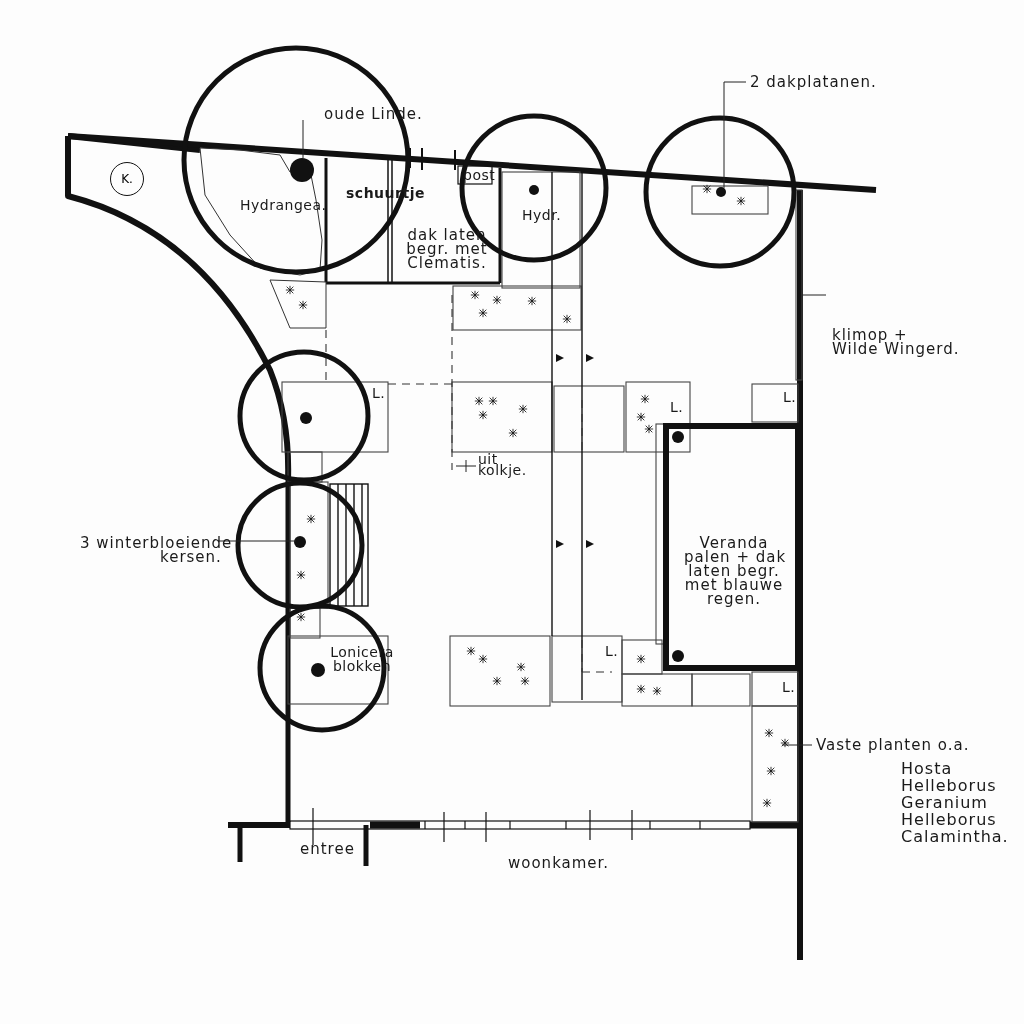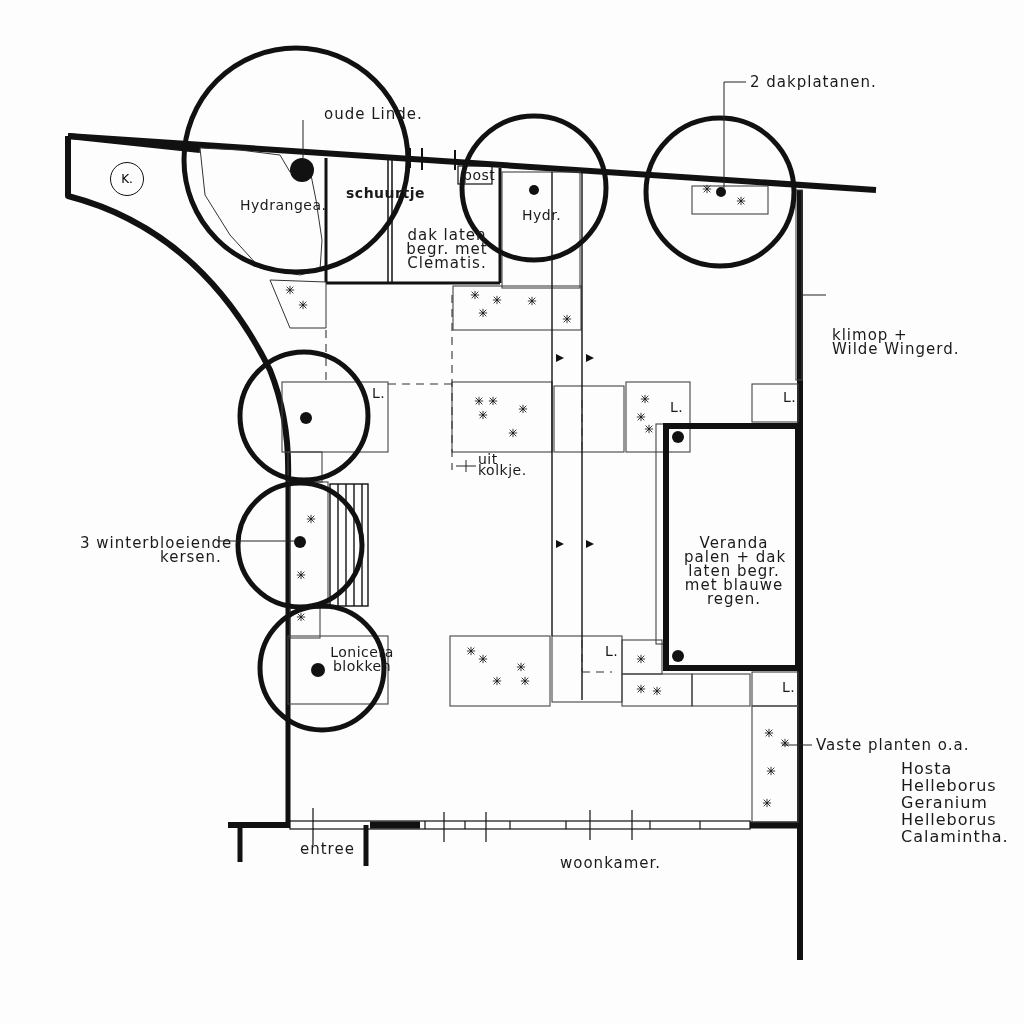--- a/index.html
+++ b/index.html
@@ -245,13 +245,13 @@
 </div>
 <div class="lbl" style="left:816px;top:738px;">Vaste planten o.a.</div>
 <div class="plist">
   <div>Hosta</div>
   <div>Helleborus</div>
   <div>Geranium</div>
   <div>Helleborus</div>
   <div>Calamintha.</div>
 </div>
 <div class="lbl" style="left:300px;top:842px;">entree</div>
-<div class="lbl" style="left:560px;top:856px;">woonkamer.</div>
+<div class="lbl" style="left:508px;top:856px;">woonkamer.</div>
 
 </body></html>

